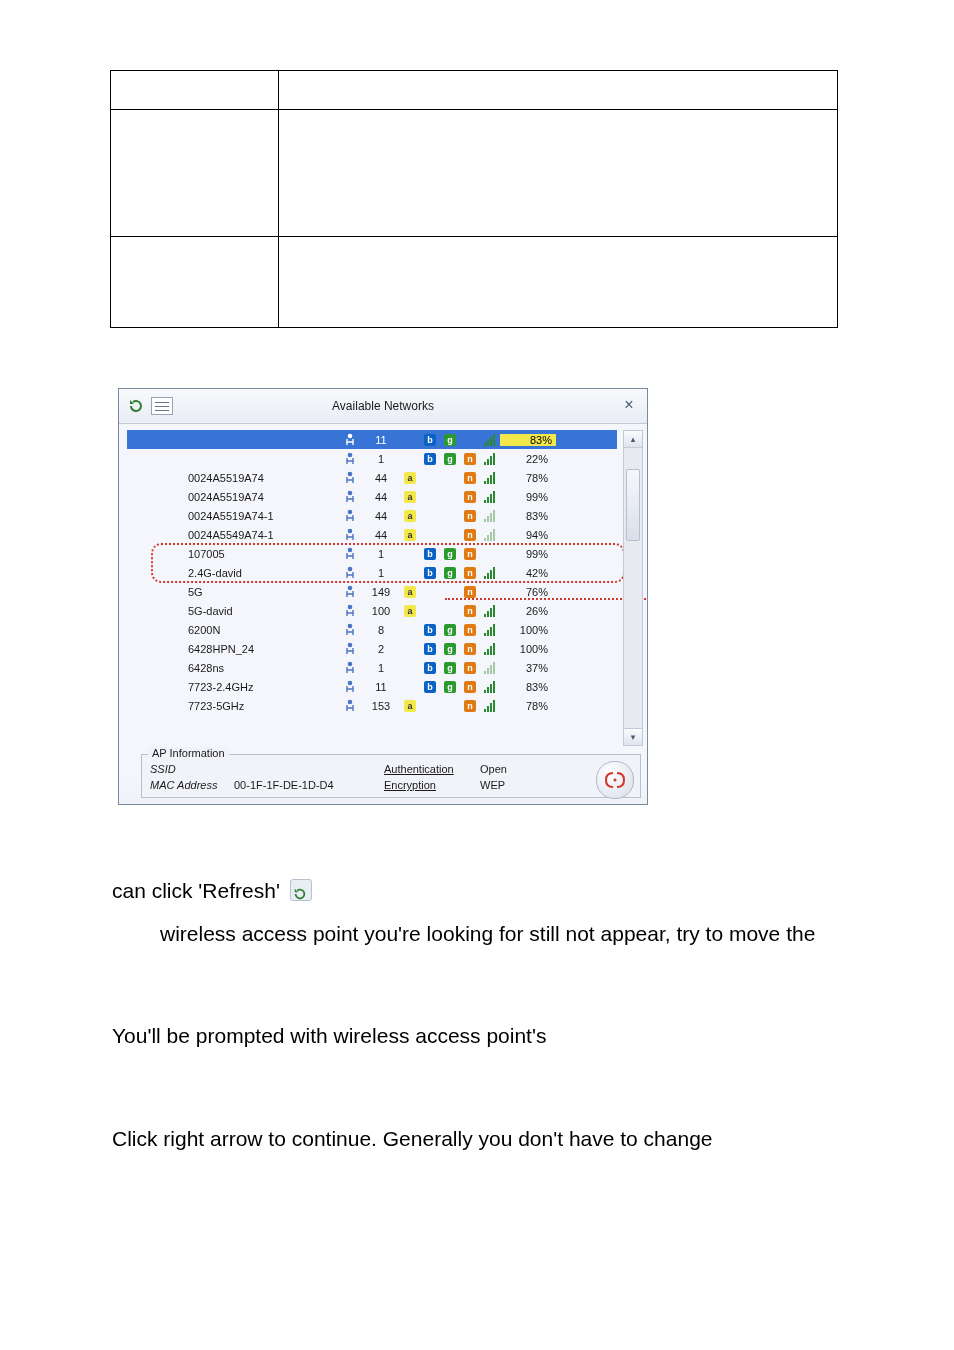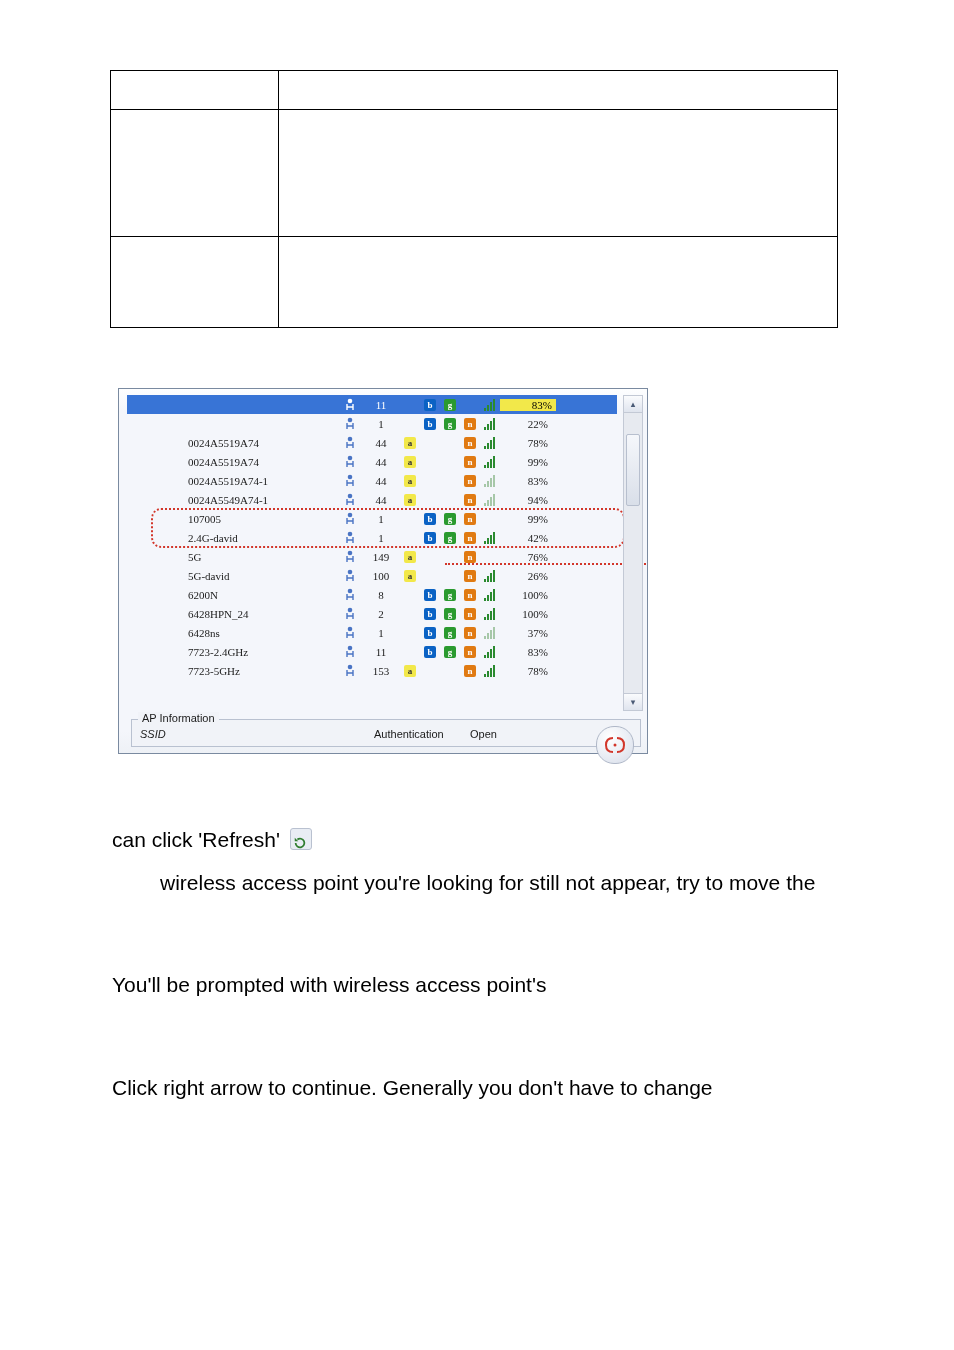--- a/index.html
+++ b/index.html
@@ -62,21 +62,20 @@
     display:flex; flex-direction:column; justify-content:space-around;
     padding:2px 3px; box-sizing:border-box;
   }
   .list-icon div { height:1px; background:#6a7690; }
 
   .net-body {
     position:relative;
     padding: 6px 30px 2px 8px;
     height: 320px;
     overflow:hidden;
-    font-family:Liberation Serif, serif;
   }
   .scroll-track {
     position:absolute; right:4px; top:6px; width:18px; bottom:6px;
     background:#e7eaf0; border:1px solid #c3c9d5;
   }
   .scroll-arrow {
     height:16px; background:linear-gradient(#fafbfd,#dfe4ee);
     border-bottom:1px solid #c3c9d5;
     display:flex; align-items:center; justify-content:center;
     font-size:9px; color:#4a5a75;
@@ -104,34 +103,34 @@
   .mini-icon { width:14px; height:14px; display:inline-flex; align-items:center; justify-content:center; }
 
   .dash-box1, .dash-box2, .dash-line {
     position:absolute; border:2px dotted #d2362a;
     pointer-events:none;
   }
   .dash-box1 { left:32px; top:119px; width:470px; height:36px; border-radius:10px;}
   .dash-line { left:326px; top:174px; width:228px; height:0; border:none; border-top:2px dotted #d2362a;}
 
   .ap-box {
-    margin:2px 6px 6px 12px;
+    margin:2px 6px 6px 22px;
     border:1px solid #b9c1d0;
     background:#f1f3f8;
     position:relative;
     padding:4px 6px 6px 8px;
   }
   .ap-legend {
     position:absolute; top:-8px; left:6px; background:#f1f3f8;
     padding:0 4px; font-size:11px; color:#1a1a1a;
   }
   .ap-line { display:flex; align-items:center; font-size:11px; margin-top:4px;}
   .ap-line .lab { width:84px;font-style:italic; }
   .ap-line .v1 { width: 150px;}
-  .ap-line .lab2 { width:96px;}
+  .ap-line .lab2 { width:96px;text-decoration:underline;}
   .arrow-btn {
     position:absolute; right:6px; top:6px; width:36px; height:36px;
     border:1px solid #b0b8c8; border-radius:18px;
     background:radial-gradient(circle at 35% 30%, #fff, #e7ebf3 60%, #d6dce8);
     display:flex; align-items:center; justify-content:center;
     color:#d2362a; font-weight:bold; font-size:12px;
     cursor:pointer;
   }
 
   .body-text {
@@ -175,20 +174,37 @@
         <td class="col2"></td>
       </tr>
   <tr class="row3">
         <td class="col1"></td>
         <td class="col2"></td>
       </tr>
 </tbody>
   </table>
 
 <div class="panel-wrap">
+  <div class="panel-head">
+    <div class="head-icon refresh-icon">
+      <svg viewBox="0 0 16 16">
+          <path fill="none" stroke="#2f7d2f" stroke-width="2" d="M3 8a5 5 0 1 0 2-4"></path>
+          <path fill="#2f7d2f" d="M2 2v4h4z"></path>
+        </svg>
+    </div>
+    <div class="head-icon">
+      <div class="list-icon">
+          <div></div>
+          <div></div>
+          <div></div>
+        </div>
+    </div>
+    <div class="head-title">Available Networks</div>
+    <div class="close-btn">×</div>
+  </div>
 
   <div class="net-body">
     <div class="dash-box1"></div>
     <div class="dash-line"></div>
 
     <div id="rows">
         <div class="net-row sel">
           <span class="ssid"></span>
           <span class="infra">
             <svg viewBox="0 0 14 14">
@@ -611,20 +627,26 @@
     </div>
   </div>
 
   <div class="ap-box">
     <div class="ap-legend">AP Information</div>
     <div class="ap-line">
       <span class="lab">SSID</span>
       <span class="v1"></span>
       <span class="lab2">Authentication</span>
       <span>Open</span>
+    </div>
+    <div class="ap-line">
+      <span class="lab">MAC Address</span>
+      <span class="v1">00-1F-1F-DE-1D-D4</span>
+      <span class="lab2">Encryption</span>
+      <span>WEP</span>
     </div>
     <div class="arrow-btn">
       <svg width="24" height="20" viewBox="0 0 24 20">
         <path d="M3 10 Q3 3 10 3" fill="none" stroke="#d2362a" stroke-width="2"></path>
         <path d="M3 10 Q3 17 10 17" fill="none" stroke="#d2362a" stroke-width="2"></path>
         <path d="M21 10 Q21 3 14 3" fill="none" stroke="#d2362a" stroke-width="2"></path>
         <path d="M21 10 Q21 17 14 17" fill="none" stroke="#d2362a" stroke-width="2"></path>
         <circle cx="12" cy="10" r="1.5" fill="#d2362a"></circle>
       </svg>
     </div>

